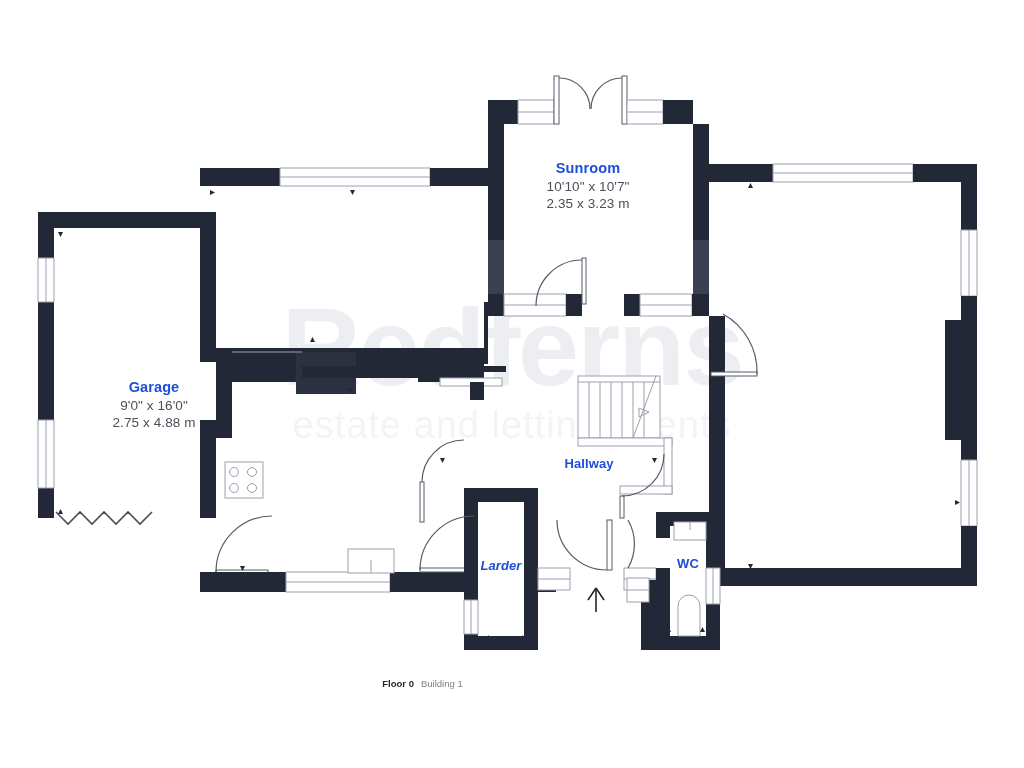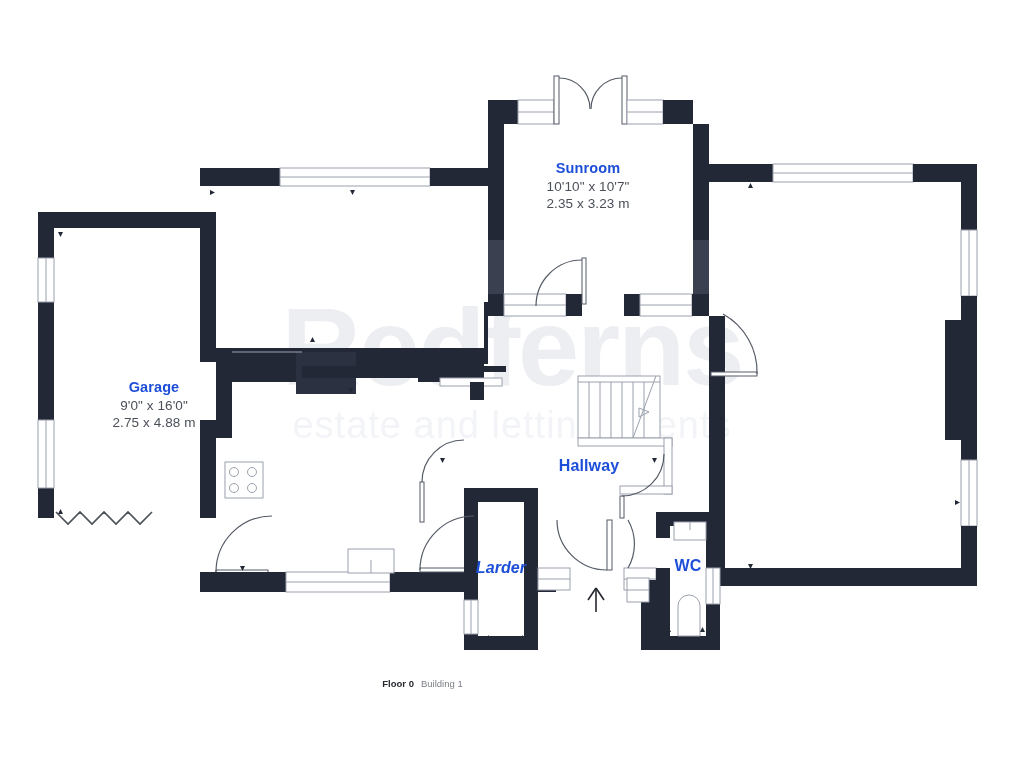--- a/index.html
+++ b/index.html
@@ -39,21 +39,21 @@
     color: #1d4ed8;
     letter-spacing: 0.1px;
   }
   .room-dim {
     font-size: 13.5px;
     font-weight: normal;
     color: #4a4f58;
     letter-spacing: 0.1px;
   }
   .room-label.single .room-name {
-    font-size: 16px;
+    font-size: 13px;
   }
   #footer {
     position: absolute;
     left: 0;
     top: 678px;
     width: 845px;
     text-align: center;
     font-size: 9.5px;
     color: #4a4f58;
   }

